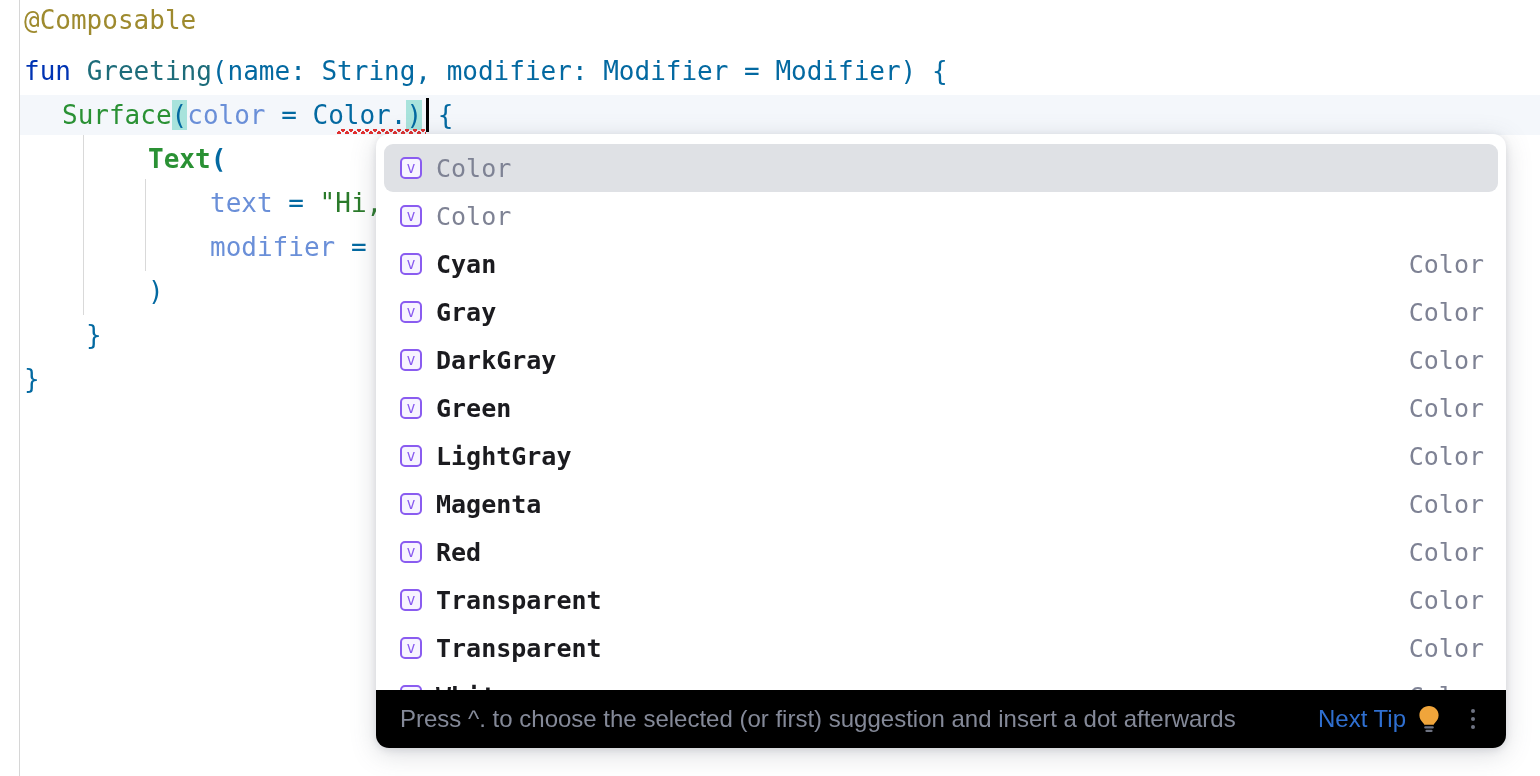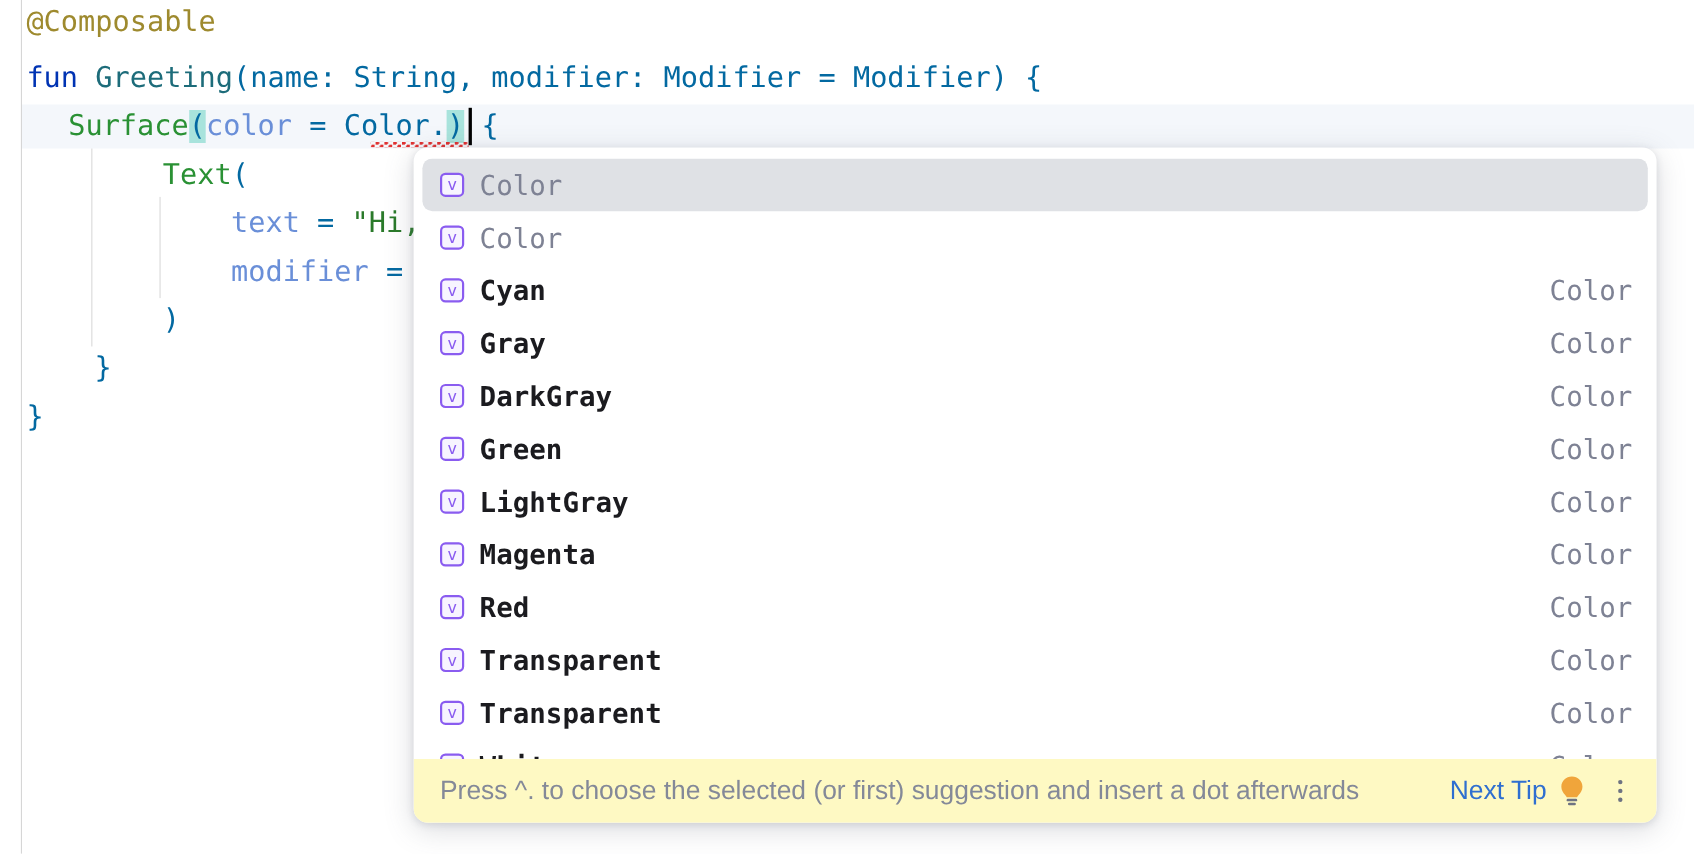--- a/index.html
+++ b/index.html
@@ -149,21 +149,21 @@
     font-size: 25px;
     color: #7e8294;
     white-space: nowrap;
   }
 
   
   #tip-bar {
     position: absolute;
     left: 0; right: 0; bottom: 0;
     height: 58px;
-    background: #fef9c3;
+    background: #000000;
     display: flex;
     align-items: center;
     padding: 0 22px 0 24px;
   }
 
   #tip-text {
     font-family: "Liberation Sans", sans-serif;
     font-size: 24px;
     color: #848998;
     white-space: nowrap;
@@ -207,21 +207,21 @@
 <div id="editor">
 
   <div class="gutter-rule"></div>
 
   <div class="caret-line"></div>
 
   <div id="code-lines">
       <div class="code-line" style="top: 0; padding-left: 24px;"><span class="tok-annot">@Composable</span></div>
       <div class="code-line" style="top: 51px; padding-left: 24px;"><span class="tok-kw">fun </span><span class="tok-fnname">Greeting</span><span class="tok-plain">(name: String, modifier: Modifier = Modifier) {</span></div>
       <div class="code-line" style="top: 95px; padding-left: 62px;"><span class="tok-fncall">Surface</span><span class="tok-plain paren-hl">(</span><span class="tok-param">color</span><span class="tok-plain"> = </span><span class="tok-plain">Color.</span><span class="tok-plain paren-hl">)</span><span class="tok-plain"> {</span></div>
-      <div class="code-line" style="top: 139px; padding-left: 148px;"><span class="tok-fncall">Text</span><span class="tok-plain">(</span></div>
+      <div class="code-line" style="top: 139px; padding-left: 148px; font-weight: bold;"><span class="tok-fncall">Text</span><span class="tok-plain">(</span></div>
       <div class="code-line" style="top: 183px; padding-left: 210px;"><span class="tok-param">text</span><span class="tok-plain"> = </span><span class="tok-string">"Hi,</span></div>
       <div class="code-line" style="top: 227px; padding-left: 210px;"><span class="tok-param">modifier</span><span class="tok-plain"> = </span></div>
       <div class="code-line" style="top: 271px; padding-left: 148px;"><span class="tok-plain">)</span></div>
       <div class="code-line" style="top: 315px; padding-left: 86px;"><span class="tok-plain">}</span></div>
       <div class="code-line" style="top: 359px; padding-left: 24px;"><span class="tok-plain">}</span></div>
     </div>
 
   <div id="indent-guides">
       <div class="indent-guide" style="left: 83px; top: 135px; height: 180px;"></div>
       <div class="indent-guide" style="left: 145px; top: 179px; height: 92px;"></div>

